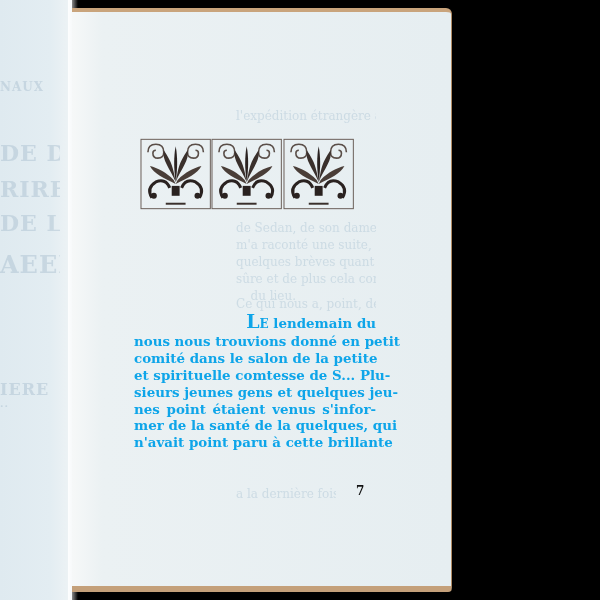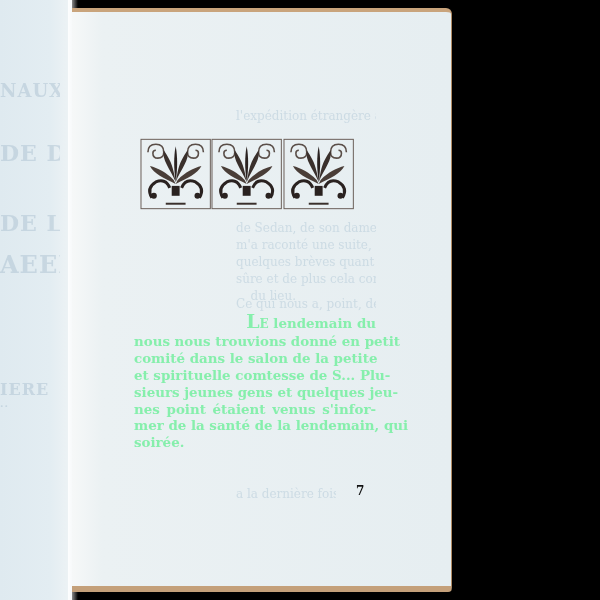--- a/index.html
+++ b/index.html
@@ -37,39 +37,40 @@
       font-size: 12px; line-height: 17px; font-family: "DejaVu Serif", serif;
       white-space: nowrap; overflow: hidden;
     }
     .ornament {
       position: absolute; left: 140px; top: 138px; width: 214px; height: 72px;
       display: flex;
     }
     .ornament-tile { width: 71.33px; height: 72px; }
     .text-block {
       position: absolute; left: 134px; top: 313px; width: 242px;
-      color: #86efac; font-size: 13.4px; line-height: 16.9px; font-weight: bold;
+      color: #0ea5e9; font-size: 13.4px; line-height: 16.9px; font-weight: bold;
       text-align: justify; text-align-last: left;
       font-family: "DejaVu Serif", serif;
     }
     .text-block .line { display: block; text-align: justify; text-align-last: justify; white-space: nowrap; }
     .text-block .line.last { text-align-last: left; }
     .text-block .line.first { text-align: right; text-align-last: right; }
     .drop-cap { font-size: 19px; }
     .small-cap { font-size: 12px; }
     .page-number {
       position: absolute; left: 356px; top: 484px; font-size: 12px; font-weight: bold; color: #111;
     }
   </style>
 </head>
 <body>
 
 <div class="left-page">
-  <div class="ghost" style="top:80px;font-size:18px;">NAUX</div>
+  <div class="ghost" style="top:80px;font-size:12px;">NAUX</div>
   <div class="ghost" style="top:140px;font-size:22px;">DE DI</div>
+  <div class="ghost" style="top:176px;font-size:22px;">RIRE</div>
   <div class="ghost" style="top:210px;font-size:22px;">DE LO</div>
   <div class="ghost" style="top:250px;font-size:24px;">AEEN</div>
   <div class="ghost" style="top:380px;font-size:16px;">IERE</div>
   <div class="ghost" style="top:400px;font-size:10px;">··</div>
 </div>
 <div class="gutter-shadow"></div>
 
 <div class="right-page"></div>
 
 <div class="show-through" style="left:236px;top:108px;width:140px;">l'expédition étrangère achevé a un</div>
@@ -132,17 +133,17 @@
   </svg>
 </div>
 
 <div class="text-block">
   <span class="line first"><span class="drop-cap">L</span><span class="small-cap">E</span><span> lendemain du</span></span>
   <span class="line">nous nous trouvions donné en petit</span>
   <span class="line">comité dans le salon de la petite</span>
   <span class="line">et spirituelle comtesse de S... Plu-</span>
   <span class="line">sieurs jeunes gens et quelques jeu-</span>
   <span class="line">nes point étaient venus s'infor-</span>
-  <span class="line">mer de la santé de la lendemain, qui</span>
-  <span class="line last">soirée.</span>
+  <span class="line">mer de la santé de la quelques, qui</span>
+  <span class="line">n'avait point paru à cette brillante</span>
 </div>
 
 <div class="page-number">7</div>
 
 </body></html>

